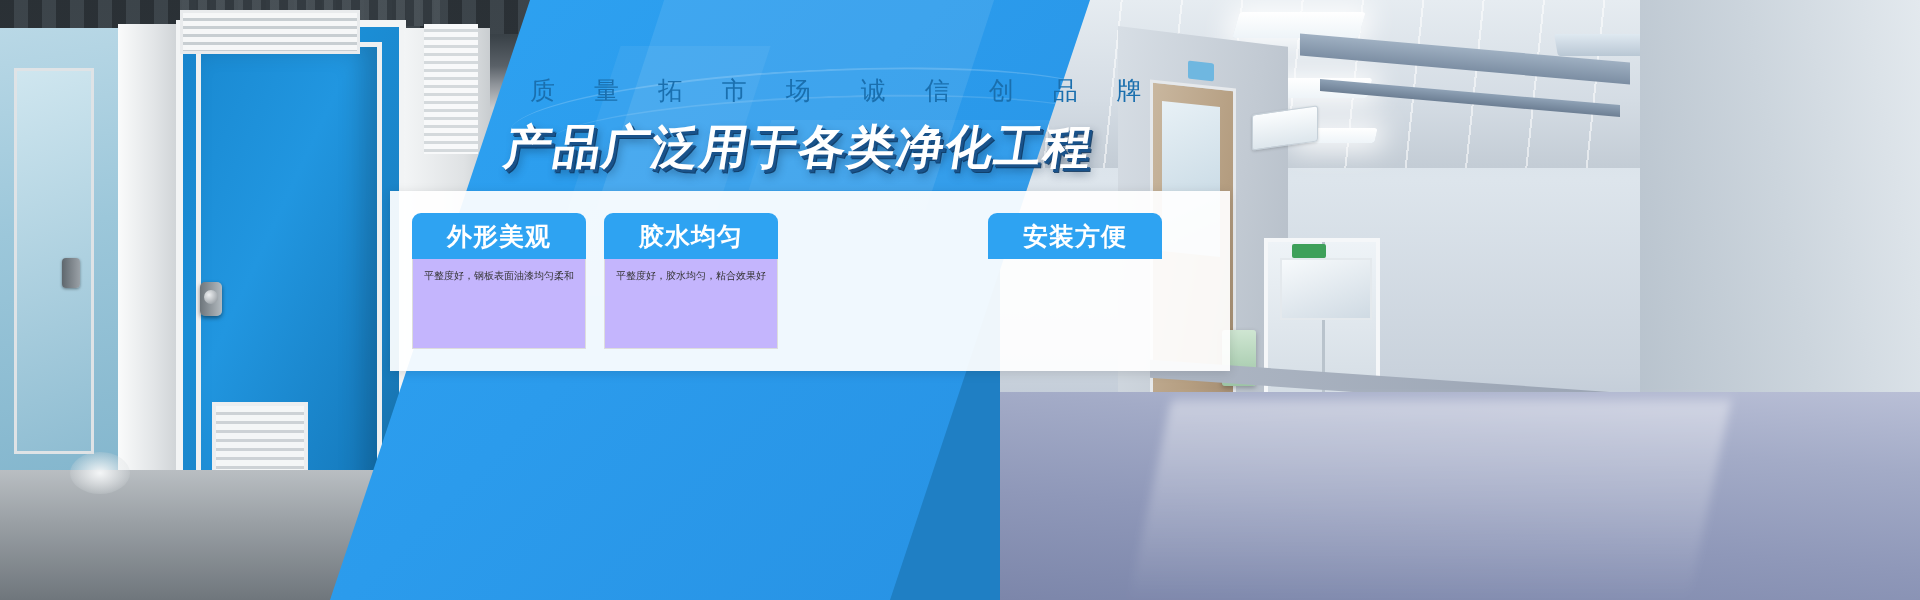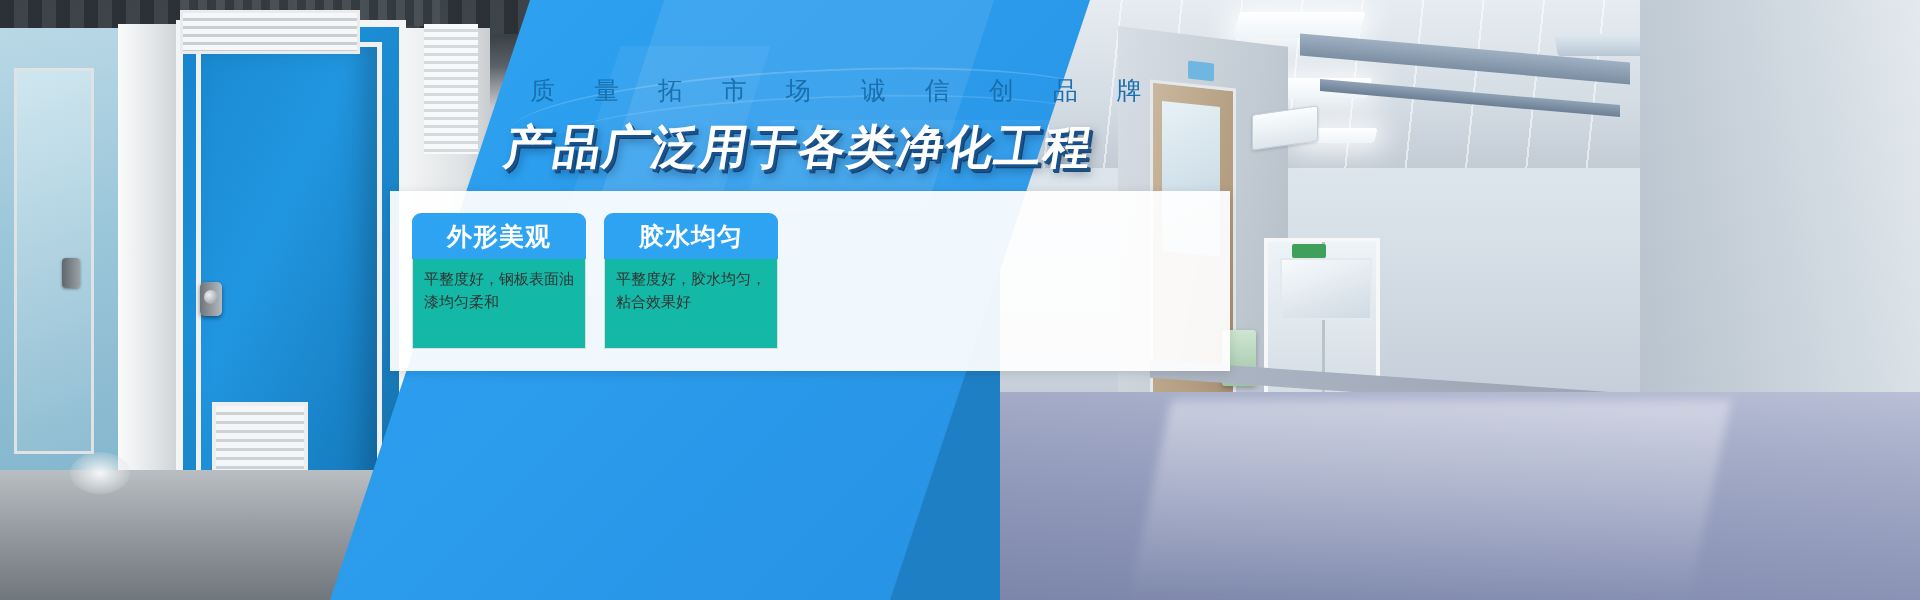--- a/index.html
+++ b/index.html
@@ -130,23 +130,23 @@
   
   .panel{position:absolute;left:352px;top:191px;width:840px;height:180px;
     background:rgba(255,255,255,.93);box-shadow:0 2px 10px rgba(0,0,0,.12);margin-left:38px;}
   .cards{position:absolute;left:0;top:0;width:812px;height:180px;
     display:flex;gap:18px;padding:22px 22px;box-sizing:border-box;}
   .card{width:174px;display:flex;flex-direction:column;}
   .card-head{height:46px;border-radius:9px 9px 0 0;background:#2ea3f2;
     display:flex;align-items:center;justify-content:center;
     color:#fff;font-size:25px;font-weight:bold;letter-spacing:1px;
     font-family:"Liberation Sans","DejaVu Sans",sans-serif;}
-  .card-body{flex:1;background:#14b8a6;border:1px solid #dddddd;border-top:none;
+  .card-body{flex:1;background:#c4b5fd;border:1px solid #dddddd;border-top:none;
     padding:9px 11px 6px 11px;box-sizing:border-box;
-    font-size:15px;line-height:1.5;color:#333333;
+    font-size:10px;line-height:1.5;color:#333333;
     font-family:"Liberation Sans","DejaVu Sans",sans-serif;}
 </style>
 </head>
 <body>
 
 <div id="banner">
 
   <div class="photo-left">
     <div class="ceil-left"></div>
     <div class="ceil-left2"></div>
@@ -211,18 +211,19 @@
 
       <div class="card">
         <div class="card-head">胶水均匀</div>
         <div class="card-body">平整度好，胶水均匀，粘合效果好</div>
       </div>
 
       <div class="card">
       </div>
 
       <div class="card">
+        <div class="card-head">安装方便</div>
       </div>
 
     </div>
   </div>
 
 </div>
 
 </body></html>

